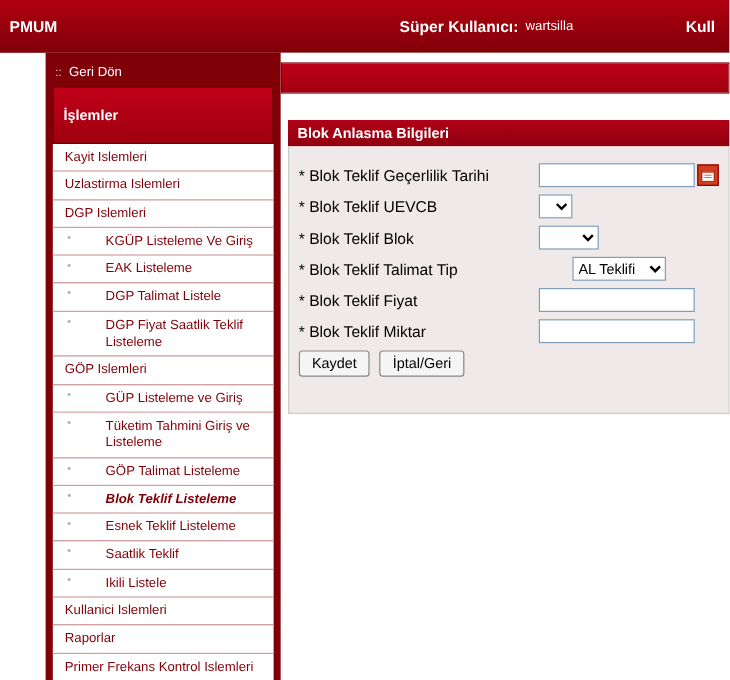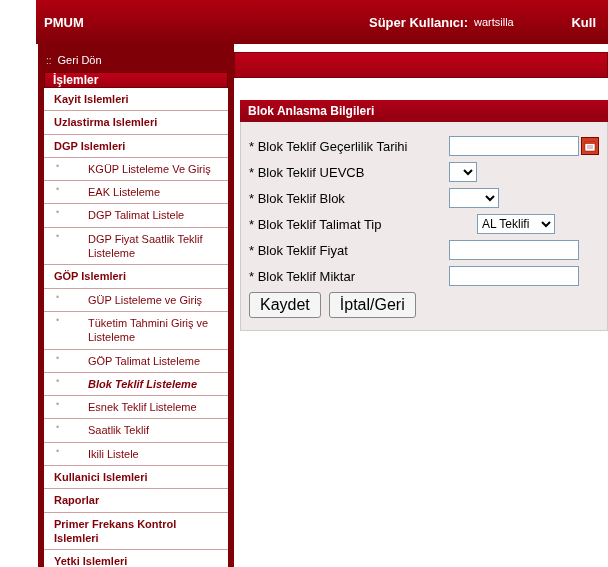--- a/index.html
+++ b/index.html
@@ -1,56 +1,56 @@
 <!DOCTYPE html>
 <html><head>
 <meta charset="utf-8">
 <style>
 * { box-sizing: border-box; margin: 0; padding: 0; font-family: Arial, sans-serif; }
 body { background: #fff; width: 608px; height: 567px; overflow: hidden; }
 
-.top-bar { background: linear-gradient(#b00010, #800008); color: #fff; height: 44px; display: flex; align-items: center; font-size: 13px; font-weight: bold; margin-left: 36px; }
+.top-bar { background: linear-gradient(#b00010, #800008); color: #fff; height: 44px; display: flex; align-items: center; font-size: 13px; font-weight: bold; }
 .top-bar .app-name { width: 203px; padding-left: 8px; }
 .top-bar .user-label { margin-left: 130px; }
 .top-bar .user-name { font-weight: normal; margin-left: 6px; font-size: 11px; }
 .top-bar .kull { margin-left: auto; padding-right: 12px; }
 
 .layout { display: flex; height: 541px; margin-left: 38px; }
 
 .sidebar { width: 203px; background: #800008; padding: 8px 6px 0 6px; overflow: hidden; }
 .geri { color: #fff; font-size: 11px; padding: 2px 0 6px 2px; }
 .geri::before { content: "::"; color: #ccc; margin-right: 6px; font-size: 10px; }
 
-.menu-header { background: linear-gradient(#c00018, #a00010); color: #fff; font-size: 12px; font-weight: bold; padding: 0 8px; border: 1px solid #700006; border-radius: 2px 2px 0 0; }
+.menu-header { background: linear-gradient(#c00018, #a00010); color: #fff; font-size: 12px; font-weight: bold; padding: 16px 8px; border: 1px solid #700006; border-radius: 2px 2px 0 0; }
 
 .menu-item { background: #fff; border-bottom: 1px solid #d0a0a0; font-size: 11px; color: #800008; padding: 4px 6px 4px 24px; position: relative; cursor: pointer; line-height: 1.3; }
-.menu-item.bold { font-weight: bold; padding-left: 10px; }
+.menu-item.bold { font-weight: normal; padding-left: 10px; }
 .menu-item.sub::before { content: "•"; position: absolute; left: 12px; top: 3px; color: #aaa; font-size: 9px; }
 .menu-item.sub { padding-left: 44px; }
 .menu-item.highlight { font-weight: bold; font-style: italic; }
 
 .content { flex: 1; background: #fff; position: relative; }
 .red-strip { height: 26px; background: linear-gradient(#c00018, #a00010); margin: 8px 0 22px 0; border: 1px solid #800008; }
 
 .panel { margin: 0 0 0 6px; }
 .panel-header { background: linear-gradient(#b00016, #900010); color: #fff; font-size: 12px; font-weight: bold; padding: 4px 8px; }
-.panel-body { background: #efe9e9; border: 1px solid #ccc; border-top: none; padding: 14px 8px 12px 8px; }
+.panel-body { background: #efe9e9; border: 1px solid #ccc; border-top: none; padding: 14px 8px 30px 8px; }
 
 .form-row { display: flex; align-items: center; margin-bottom: 6px; position: relative; }
 .form-label { font-size: 13px; color: #000; width: 200px; }
 .form-input { border: 1px solid #7e9db9; height: 20px; background: #fff; font-size: 12px; }
 .inp-date { width: 130px; }
 .cal-icon { width: 18px; height: 18px; background: #d04020; border: 1px solid #800; display: inline-flex; align-items: center; justify-content: center; margin-left: 2px; color: #fff; font-size: 11px; }
 .inp-select-sm { width: 28px; }
 .inp-select-md { width: 50px; }
 .inp-select-talimat { width: 78px; }
 .inp-text { width: 130px; }
 
 .buttons-row { margin-top: 6px; display: flex; gap: 8px; }
-.btn { background: #f5f5f5; border: 1px solid #888; border-radius: 3px; padding: 3px 10px; font-size: 16px; cursor: pointer; }
+.btn { background: #f5f5f5; border: 1px solid #888; border-radius: 3px; padding: 3px 10px; font-size: 12px; cursor: pointer; }
 
 select { border: 1px solid #7e9db9; background: #fff; height: 20px; font-size: 12px; }
 </style>
 </head>
 <body>
 
 <div class="top-bar">
   <div class="app-name">PMUM</div>
   <div class="user-label">Süper Kullanıcı:</div>
   <div class="user-name">wartsilla</div>

